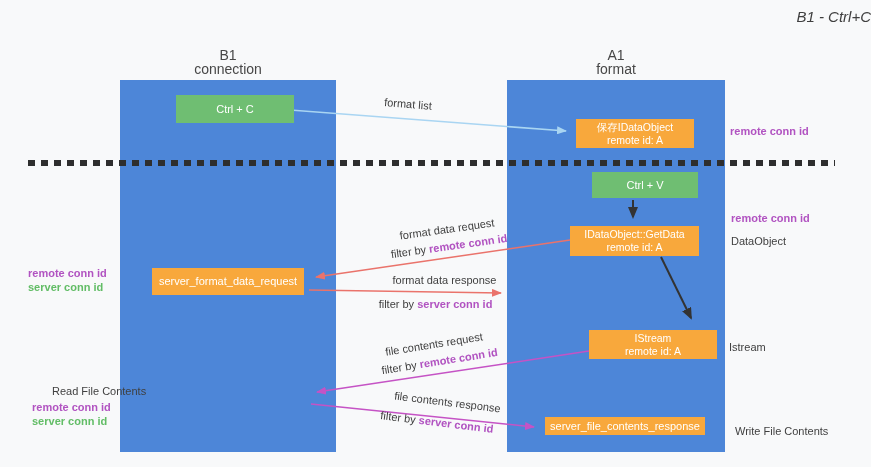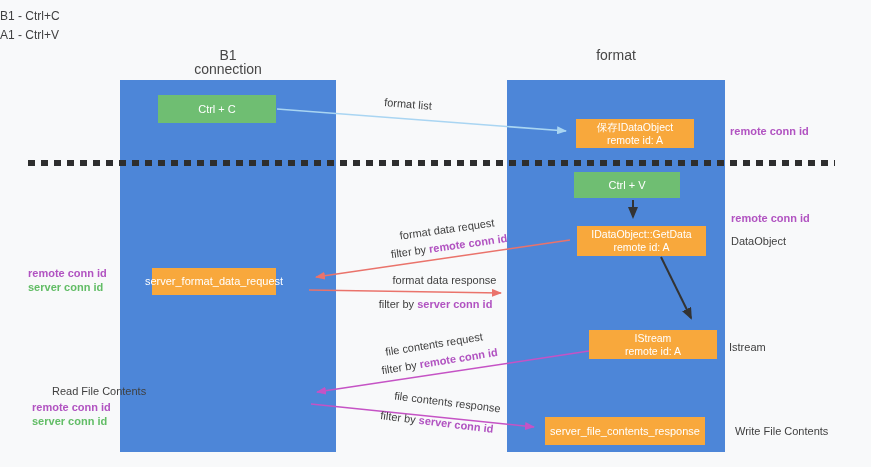--- a/index.html
+++ b/index.html
@@ -12,25 +12,26 @@
     position: relative;
     width: 871px;
     height: 467px;
     overflow: hidden;
     background: var(--background, #f8f9fa);
   }
   .abs { position: absolute; }
 
   .title {
     left: 0; right: 0; top: 7px;
-    text-align: left;
-    font-size: 12px;
+    text-align: right;
+    font-size: 15px;
     line-height: 19px;
     color: var(--text-dark, #3f3f3f);
     z-index: 4;
+    font-style: italic;
   }
   .lane-header {
     top: 48px;
     width: 140px;
     text-align: center;
     font-size: 14px;
     line-height: 14px;
     color: #474747;
     z-index: 4;
   }
@@ -54,21 +55,21 @@
     z-index: 3;
     display: flex;
     flex-direction: column;
     align-items: center;
     justify-content: center;
     text-align: center;
     color: #ffffff;
     font-size: 11px;
     line-height: 13px;
   }
-  .node.green { background: var(--box-green, #6fbe72); }
+  .node.green { background: var(--box-green, #6fbe72); margin-left: 18px; }
   .node.orange { background: var(--box-orange, #f8a83c); }
   .node .l2 { font-size: 10.5px; }
 
   .side-label {
     z-index: 4;
     font-size: 11px;
     line-height: 14px;
     white-space: nowrap;
   }
   .purple { color: var(--purple, #b153c1); font-weight: bold; }
@@ -99,28 +100,28 @@
   .mk-magenta { fill: var(--arrow-magenta, #c553c5); }
   .mk-black   { fill: var(--arrow-black, #333333); }
 </style>
 </head>
 <body>
 
 <div class="canvas">
 
   <div class="abs title">
     <div>B1 - Ctrl+C</div>
-    <div>A1 - Ctrl+V</div>
   </div>
 
   <div class="abs lane-header" style="left:158px;">
     <div>B1</div>
     <div>connection</div>
   </div>
   <div class="abs lane-header" style="left:546px;">
+    <div>A1</div>
     <div>format</div>
   </div>
 
   <div class="abs lane lane-left"></div>
   <div class="abs lane lane-right"></div>
 
   <div class="abs divider"></div>
 
   <svg class="arrows" width="871" height="467">
     <defs>
@@ -152,37 +153,37 @@
 
   <div class="abs node orange" style="left:576px; top:119px; width:118px; height:29px;">
     <div class="l2">保存IDataObject</div>
     <div class="l2">remote id: A</div>
   </div>
 
   <div class="abs node green" style="left:574px; top:172px; width:106px; height:26px;">
     <div>Ctrl + V</div>
   </div>
 
-  <div class="abs node orange" style="left:570px; top:226px; width:129px; height:30px;margin-left:7px;">
+  <div class="abs node orange" style="left:570px; top:226px; width:129px; height:30px;">
     <div class="l2">IDataObject::GetData</div>
     <div class="l2">remote id: A</div>
   </div>
 
-  <div class="abs node orange" style="left:152px; top:268px; width:124px; height:27px;justify-content:center;">
+  <div class="abs node orange" style="left:152px; top:268px; width:152px; height:27px;justify-content:center;">
     <div>server_format_data_request</div>
   </div>
 
 
   <div class="abs node orange" style="left:589px; top:330px; width:128px; height:29px;">
     <div class="l2">IStream</div>
     <div class="l2">remote id: A</div>
   </div>
 
 
-  <div class="abs node orange" style="left:545px; top:417px; width:160px; height:28px;">
+  <div class="abs node orange" style="left:545px; top:417px; width:160px; height:18px;">
     <div>server_file_contents_response</div>
   </div>
 
   <div class="abs side-label purple" style="left:730px; top:124px;">remote conn id</div>
   <div class="abs side-label purple" style="left:731px; top:211px;">remote conn id</div>
   <div class="abs side-label dark" style="left:731px; top:234px;">DataObject</div>
   <div class="abs side-label dark" style="left:729px; top:340px;">Istream</div>
   <div class="abs side-label dark" style="left:735px; top:424px;">Write File Contents</div>
 
   <div class="abs side-label purple" style="left:28px; top:266px;">remote conn id</div>

